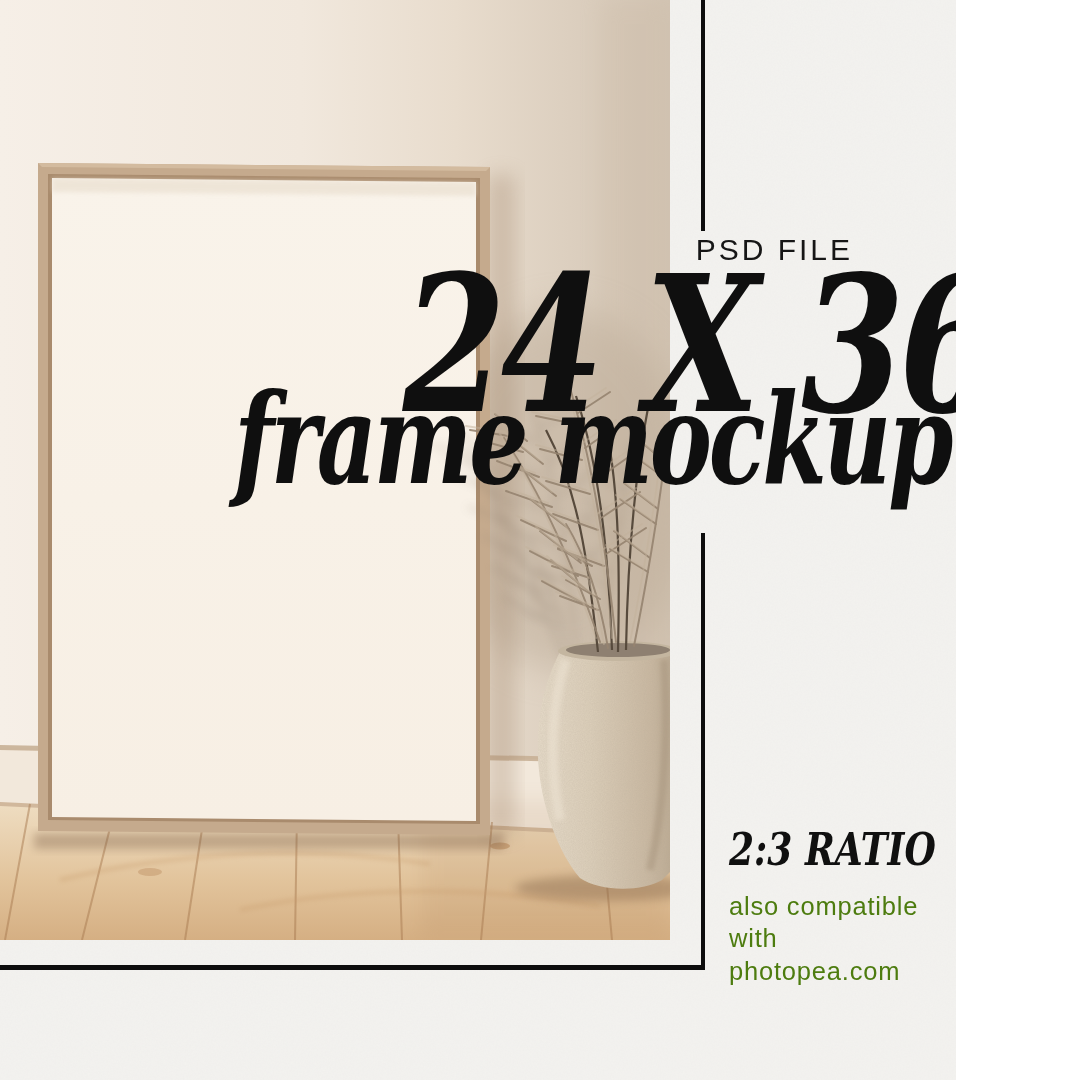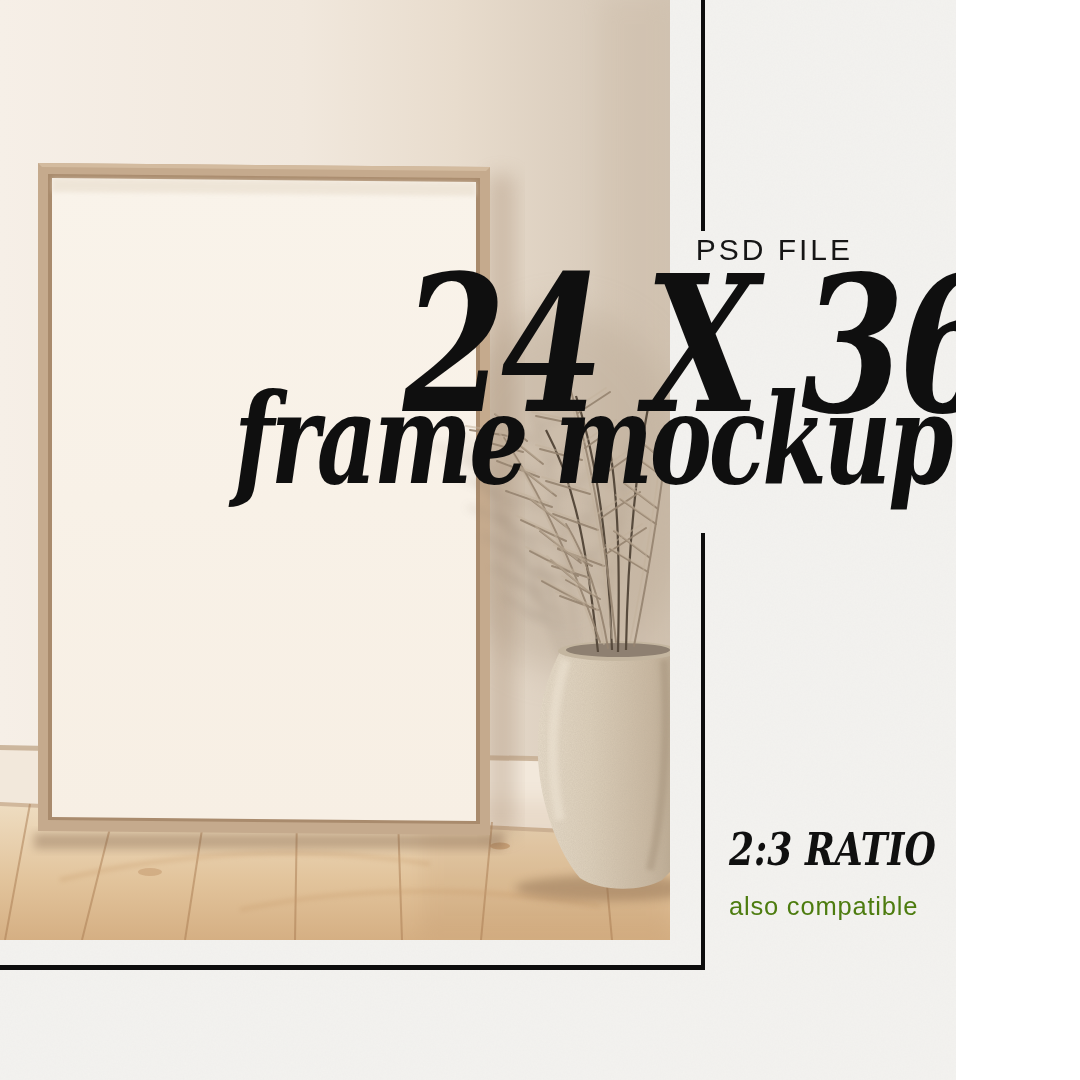--- a/index.html
+++ b/index.html
@@ -172,15 +172,16 @@
   <div class="vline vline-top"></div>
   <div class="vline vline-bottom"></div>
   <div class="hline"></div>
 
   <div class="psd">PSD FILE</div>
   <h1 class="size">24 X 36</h1>
   <h2 class="sub">frame mockup</h2>
   <div class="ratio">2:3 RATIO</div>
   <div class="compat">
     <div>also compatible</div>
+    <div>with photopea.com</div>
   </div>
 
 </div>
 
 </body></html>

